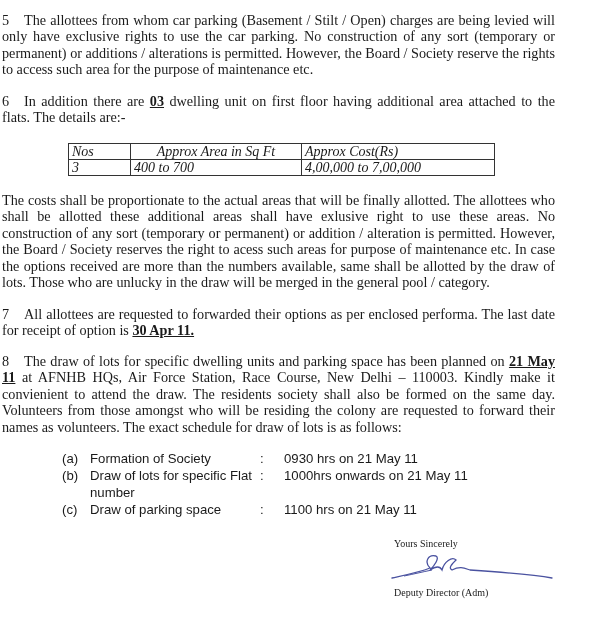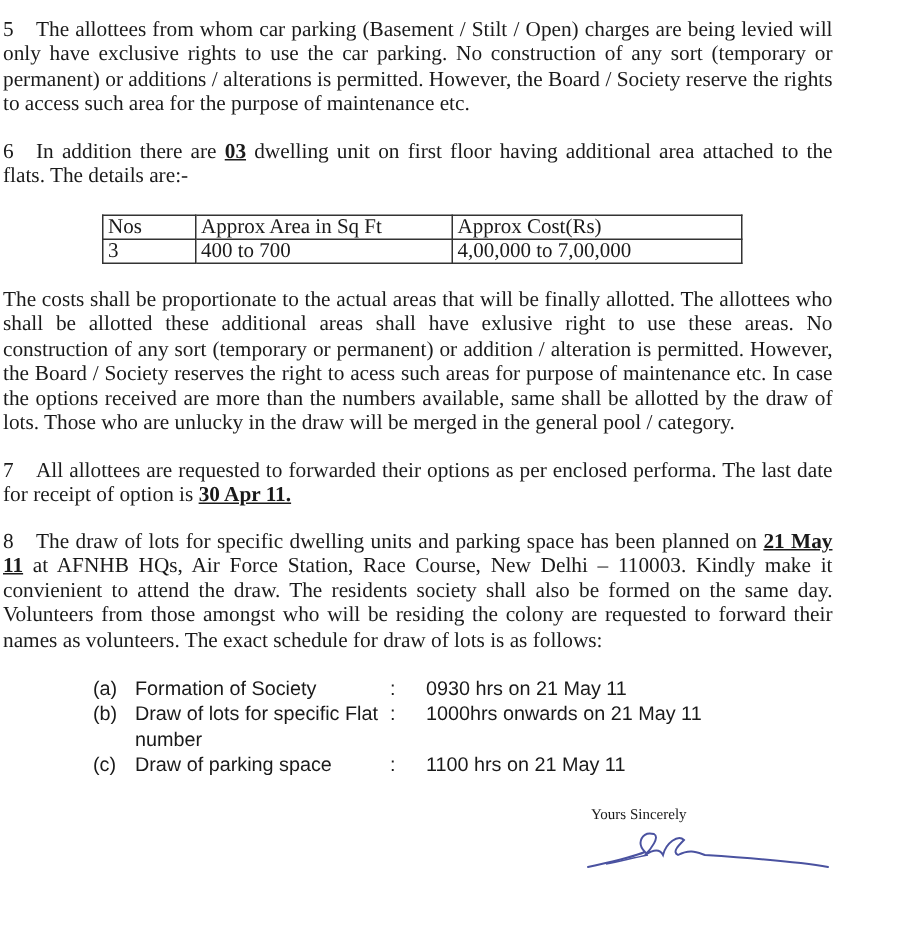--- a/index.html
+++ b/index.html
@@ -9,21 +9,21 @@
     font-size: 14.2px;
   }
   .para {
     position: absolute; left: 2px; width: 553px;
     line-height: 16.4px; text-align: justify; margin: 0;
   }
   .para .num { display: inline-block; width: 22px; }
   .bu { font-weight: bold; text-decoration: underline; }
   table.details {
     position: absolute; left: 68px; top: 143px; width: 427px;
-    border-collapse: collapse; font-size: 14px; line-height: 15px;
+    border-collapse: collapse; font-size: 14px; line-height: 15px; font-style: italic;
   }
   table.details td {
     border: 1px solid #333; padding: 0 3px; vertical-align: top;
   }
   .schedule {
     position: absolute; left: 62px; top: 450px;
     font-family: "Liberation Sans", sans-serif; font-size: 13.2px; line-height: 17px;
   }
   .srow { position: relative; height: 17px; }
   .srow.tall { height: 34px; }
@@ -39,21 +39,21 @@
 <body>
 
 <p class="para" style="top:12px;"><span class="num">5</span><span>The allottees from whom car parking (Basement / Stilt / Open) charges are being levied will only have exclusive rights to use the car parking. No construction of any sort (temporary or permanent) or additions / alterations is permitted. However, the Board / Society reserve the rights to access such area for the purpose of maintenance etc.</span></p>
 
 <p class="para" style="top:93px;"><span class="num">6</span><span>In addition there are </span><span class="bu">03</span><span> dwelling unit on first floor having additional area attached to the flats. The details are:-</span></p>
 
 <table class="details">
   <tbody>
       <tr>
     <td style="width:55px;">Nos</td>
-    <td style="width:164px;">Approx Area in Sq Ft</td>
+    <td style="width:164px;text-align:center;">Approx Area in Sq Ft</td>
     <td>Approx Cost(Rs)</td>
   </tr>
   <tr>
     <td>3</td>
     <td>400 to 700</td>
     <td>4,00,000 to 7,00,000</td>
   </tr>
 </tbody>
   </table>
 
@@ -87,13 +87,14 @@
 <div class="sig" style="top:536px;">
     <div>Yours Sincerely</div>
   </div>
 
 <svg class="signature" width="165" height="32" viewBox="0 0 165 32">
   <path d="M2 26 C 20 22, 30 20, 40 16 C 34 10, 38 2, 46 4 C 50 6, 44 14, 40 18 C 46 14, 50 14, 52 18 C 54 10, 62 4, 66 8 C 62 12, 58 16, 62 18 C 70 14, 74 16, 80 18 C 110 20, 140 22, 162 26" fill="none" stroke="#4a52a0" stroke-width="1.3" stroke-linecap="round"></path>
   <path d="M14 24 C 24 22, 32 20, 42 18" fill="none" stroke="#4a52a0" stroke-width="1"></path>
 </svg>
 
 <div class="sig" style="top:585px;">
+  <div>Deputy Director (Adm)</div>
 </div>
 
 </body></html>

